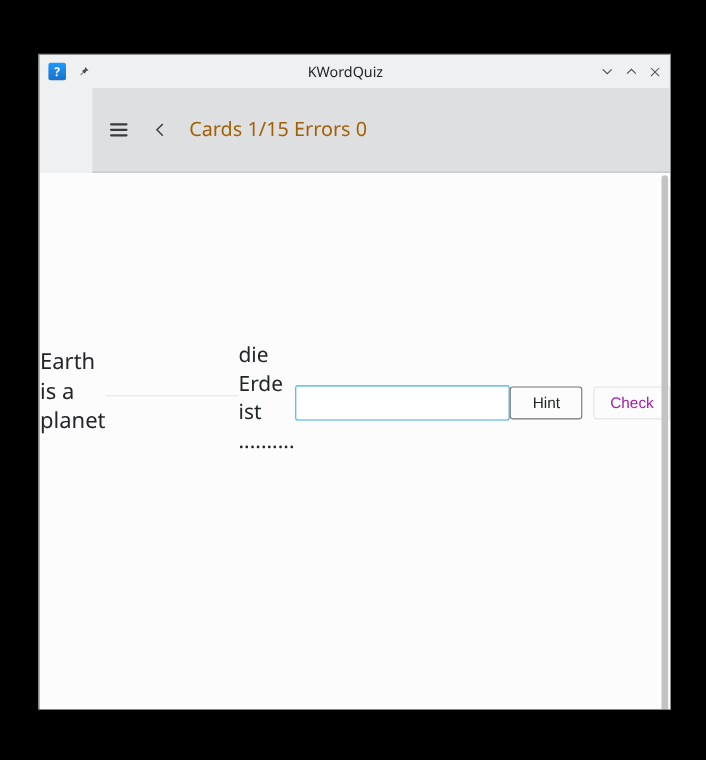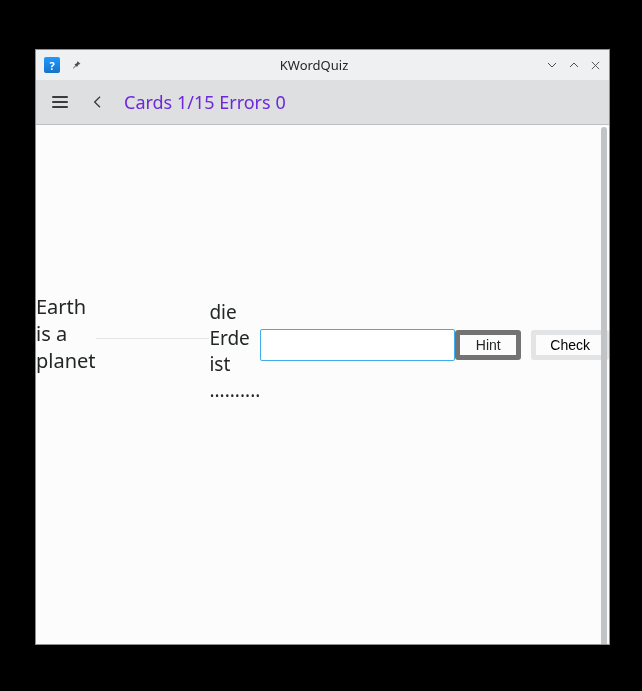--- a/index.html
+++ b/index.html
@@ -51,24 +51,25 @@
     display:flex; align-items:center; justify-content:center;
   }
   .tb-icon { color:#4d4d4d; display:flex; align-items:center; }
   
   .toolbar {
     height: 44px;
     background:#dedfe0;
     border-bottom:1px solid #bfc0c2;
     display:flex;
     align-items:center;
-    padding:0 12px;
+    padding:16px 12px;
     gap:14px;
     font-size:16px;
-    color:#6d28d9;
+    color:#a16207;
+    margin-left:48px;
   }
   .toolbar .tb-btn {
     display:flex; align-items:center; gap:6px;
     height:32px;
     padding:0 4px;
     cursor:pointer;
   }
   .toolbar .title-text { font-size:18px; }
   .toolbar .spacer { flex:1; }
   .hamburger span {
@@ -96,21 +97,21 @@
     font-size:20px;
     color:#232627;
     padding-bottom:10px;
   }
   .hr {
     width:360px;
     height:1px;
     background:#e3e4e5;
   }
   .hint-line {
-    margin-top:26px;
+    margin-top:4px;
     font-size:19px;
     color:#232627;
   }
   .answer-input {
     margin-top:14px;
     width:196px;
     height:26px;
     border:1px solid #3daee9;
     border-radius:2px;
     padding:2px 6px;
@@ -122,29 +123,29 @@
   }
   .btn-row{
     margin-top:14px;
     display:flex;
     gap:10px;
   }
   .btn{
     min-width:66px;
     height:30px;
     padding:0 14px;
-    border:5px solid #737373;
+    border:1px solid #737373;
     border-radius:3px;
     background:#fcfcfc;
     font-size:14px;
     color:#232627;
     cursor:pointer;
   }
   .btn.disabled{
-    color:#000000;
+    color:#a21caf;
     border-color:#e3e4e5;
     cursor:default;
     background:#fcfcfc;
   }
   .scroll-thumb{
     position:absolute;
     right:2px; top:2px; height:100%;
     width:6px;
     background:#c2c3c5;
     border-radius:3px;

